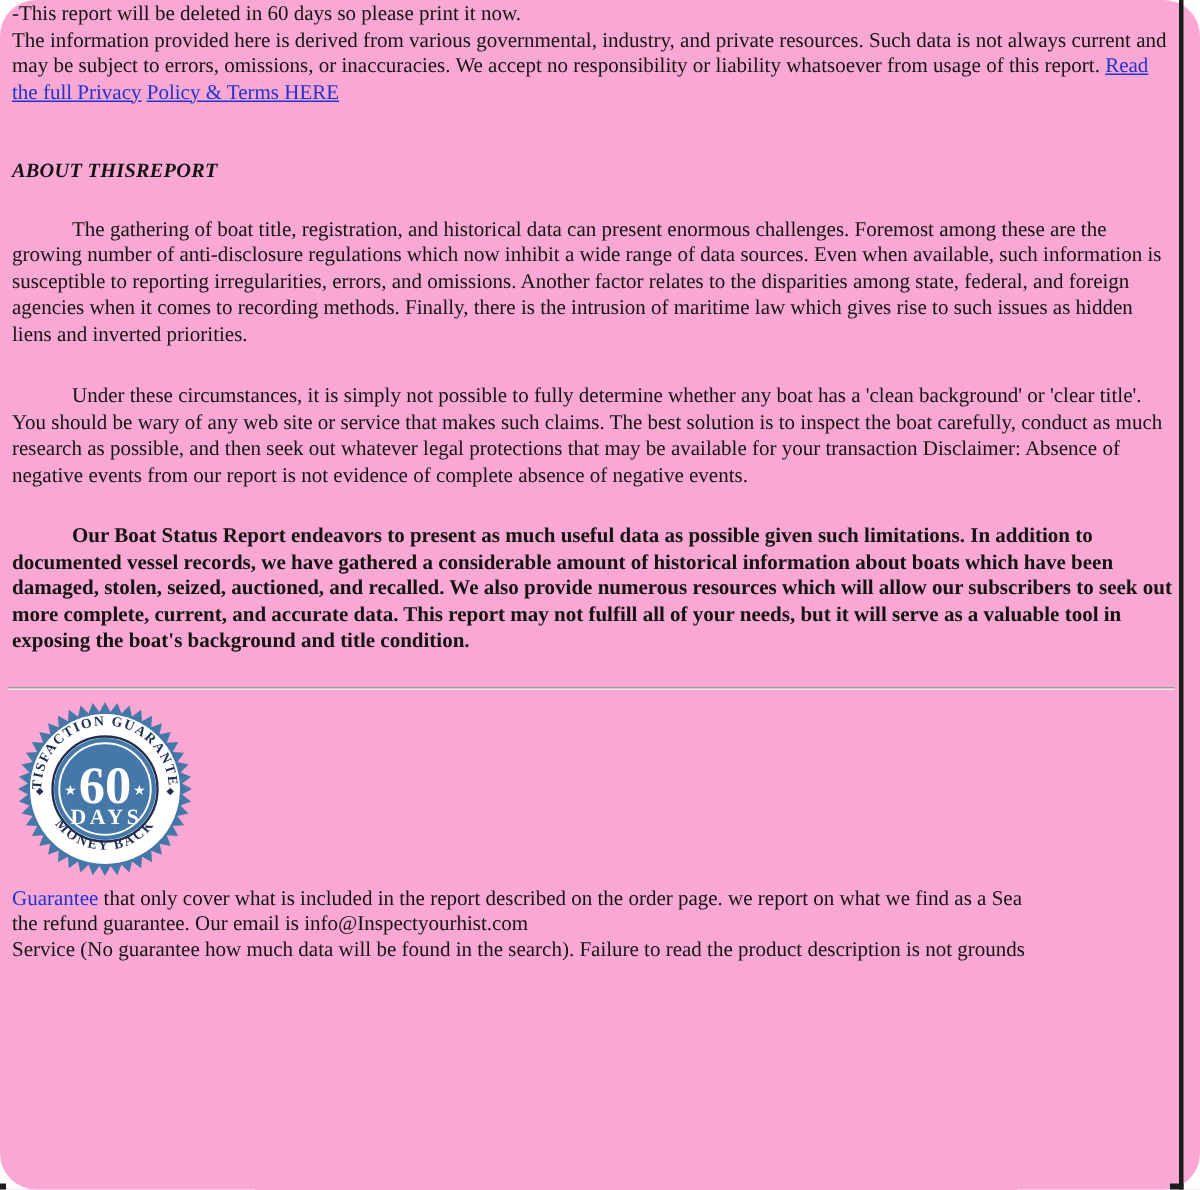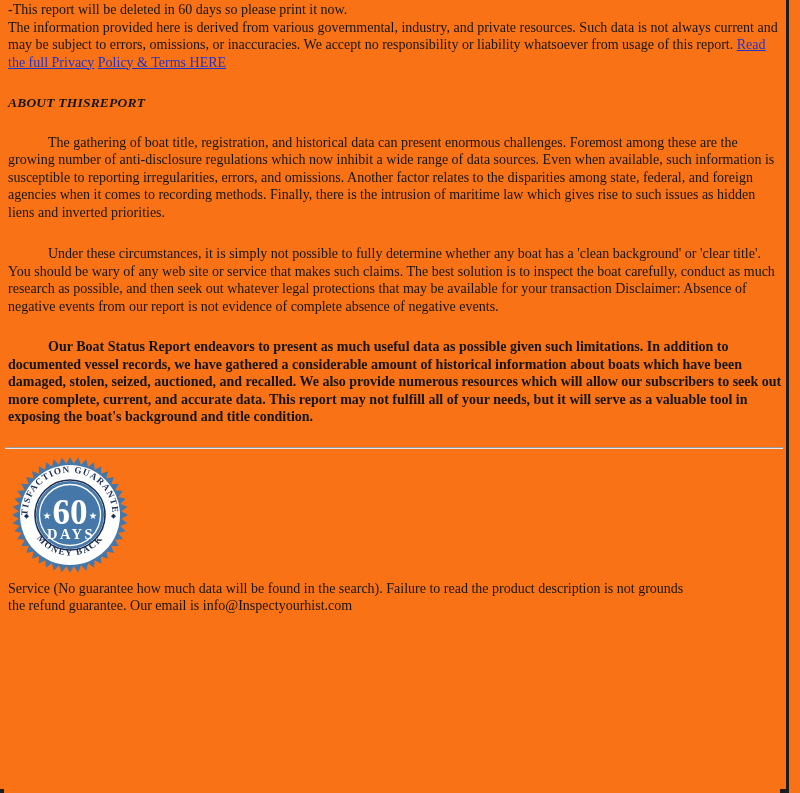--- a/index.html
+++ b/index.html
@@ -6,21 +6,22 @@
   html, body { background: #ffffff; }
   body {
     width: 800px; height: 793px;
     font-family: "Liberation Serif", "DejaVu Serif", serif;
     color: #141414;
     position: relative;
     overflow: hidden;
   }
   .page {
     position: absolute; inset: 0;
-    background: #f97316;
+    background: #f9a8d4;
+    border-radius: 24px;
   }
   
   .frame-right {
     position: absolute; left: 786px; top: 0; width: 3px; height: 793px;
     background: #1c1c1c;
   }
   .tick-bl {
     position: absolute; left: 0; top: 789px; width: 4px; height: 4px;
     background: #1c1c1c;
   }
@@ -33,21 +34,21 @@
     width: 786px; height: 793px;
     padding: 1px 8px 0 8px;
     overflow: hidden;
     font-size: 14px; line-height: 17.5px;
   }
   .intro { width: 774px; }
   a.link {
     color: #2233cc; text-decoration: underline; cursor: pointer;
   }
   .about-heading {
-    margin-top: 23px;
+    margin-top: 34px;
     font-weight: bold; font-style: italic; font-size: 13.5px;
     letter-spacing: 0.2px;
   }
   .para {
     width: 774px;
     text-indent: 40px;
   }
   .para1 { margin-top: 22px; }
   .para2 { margin-top: 24px; }
   .para3 { margin-top: 23px; font-weight: bold; }
@@ -107,22 +108,23 @@
 
         <text x="36" y="63" font-size="9.5" text-anchor="middle" fill="#ffffff">★</text>
         <text x="82" y="63" font-size="9.5" text-anchor="middle" fill="#ffffff">★</text>
 
         <text x="59" y="68" font-size="35" font-weight="bold" text-anchor="middle" fill="#ffffff">60</text>
         <text x="60" y="82.5" font-size="14.5" font-weight="bold" letter-spacing="2.5" text-anchor="middle" fill="#ffffff">DAYS</text>
       </svg>
     </div>
 
     <div class="guarantee">
+      <div class="gline"><a class="glink">Guarantee</a><span> that only cover what is included in the report described on the order page. we report on what we find as a Sea</span></div>
+      <div class="gline">the refund guarantee. Our email is info@Inspectyourhist.com</div>
       <div class="gline">Service (No guarantee how much data will be found in the search). Failure to read the product description is not grounds</div>
-      <div class="gline">the refund guarantee. Our email is info@Inspectyourhist.com</div>
     </div>
 
   </div>
 
   <div class="frame-right"></div>
   <div class="tick-bl"></div>
   <div class="tick-br"></div>
 </div>
 
 </body></html>

